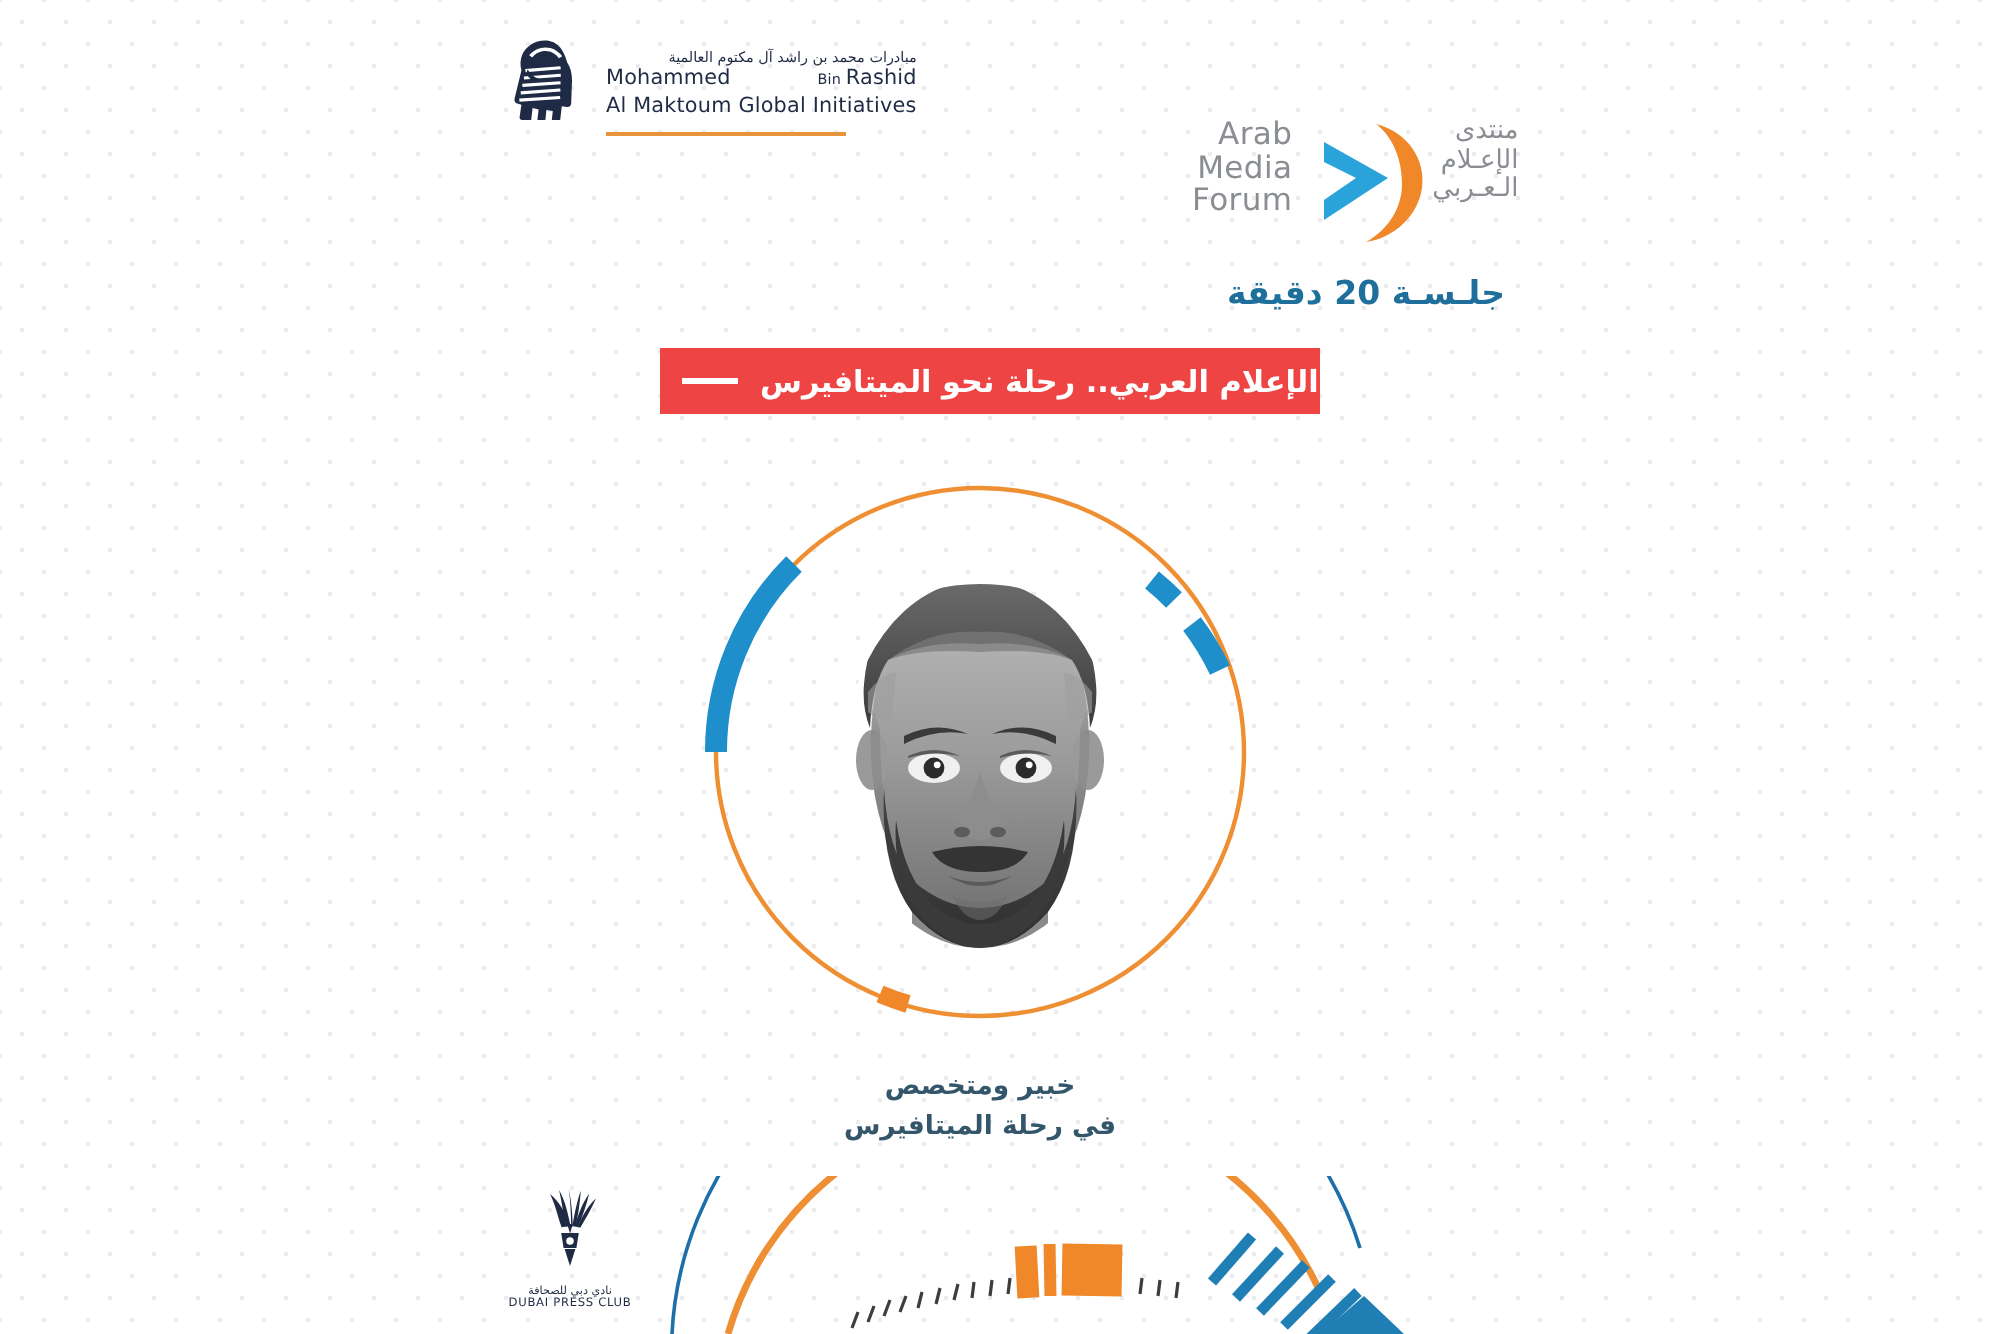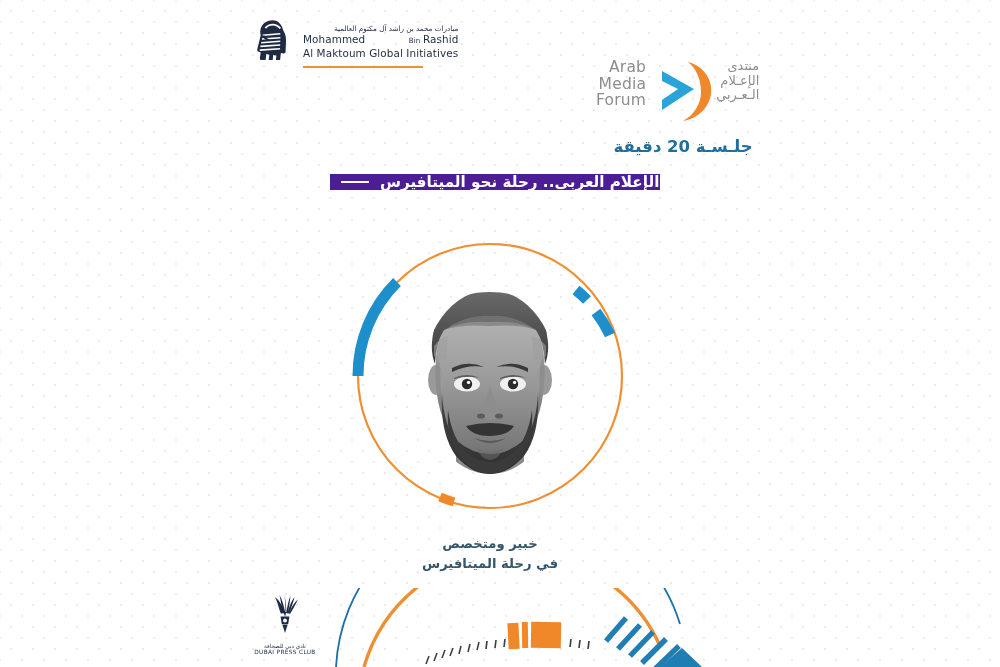--- a/index.html
+++ b/index.html
@@ -145,22 +145,22 @@
     letter-spacing: .3px;
     margin-top: 24px;
   }
 
   
   #session-title-banner {
     position: absolute;
     left: 330px;
     top: 174px;
     width: 330px;
-    height: 16px;
-    background: #4c1d95;
+    height: 33px;
+    background: #ef4444;
     display: flex;
     align-items: center;
     justify-content: flex-end;
     gap: 11px;
     padding: 0 13px 0 11px;
     box-sizing: border-box;
     direction: rtl;
   }
   #session-title-banner .banner-text {
     color: #ffffff;

